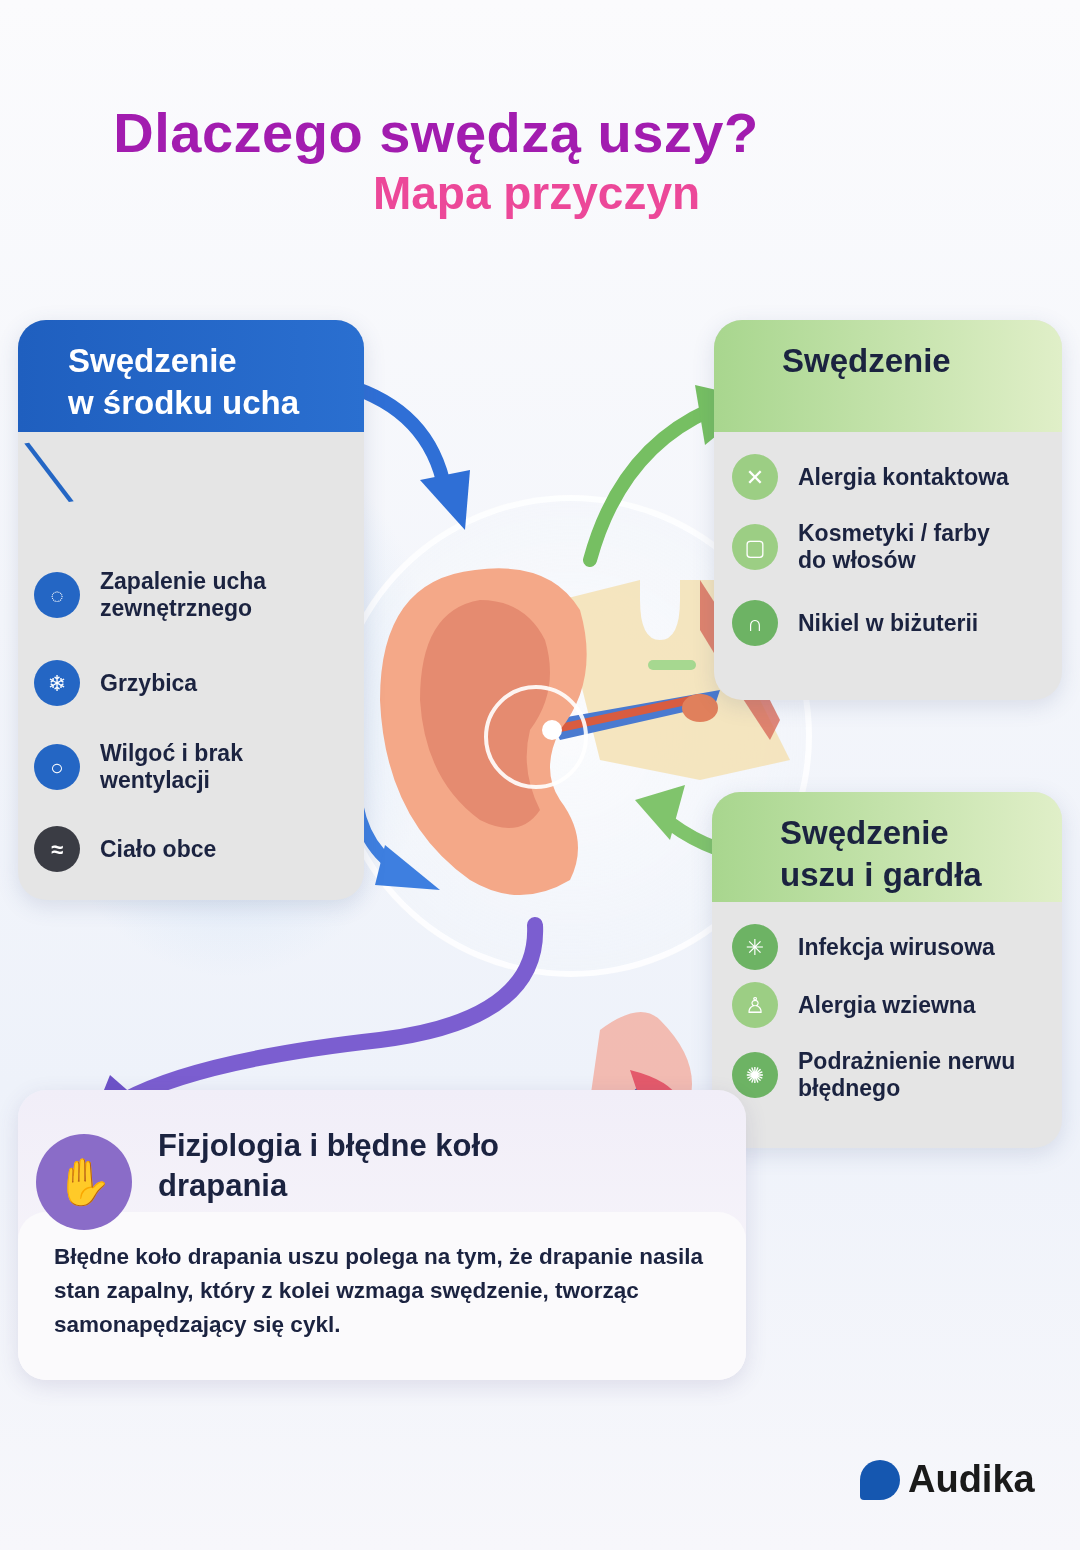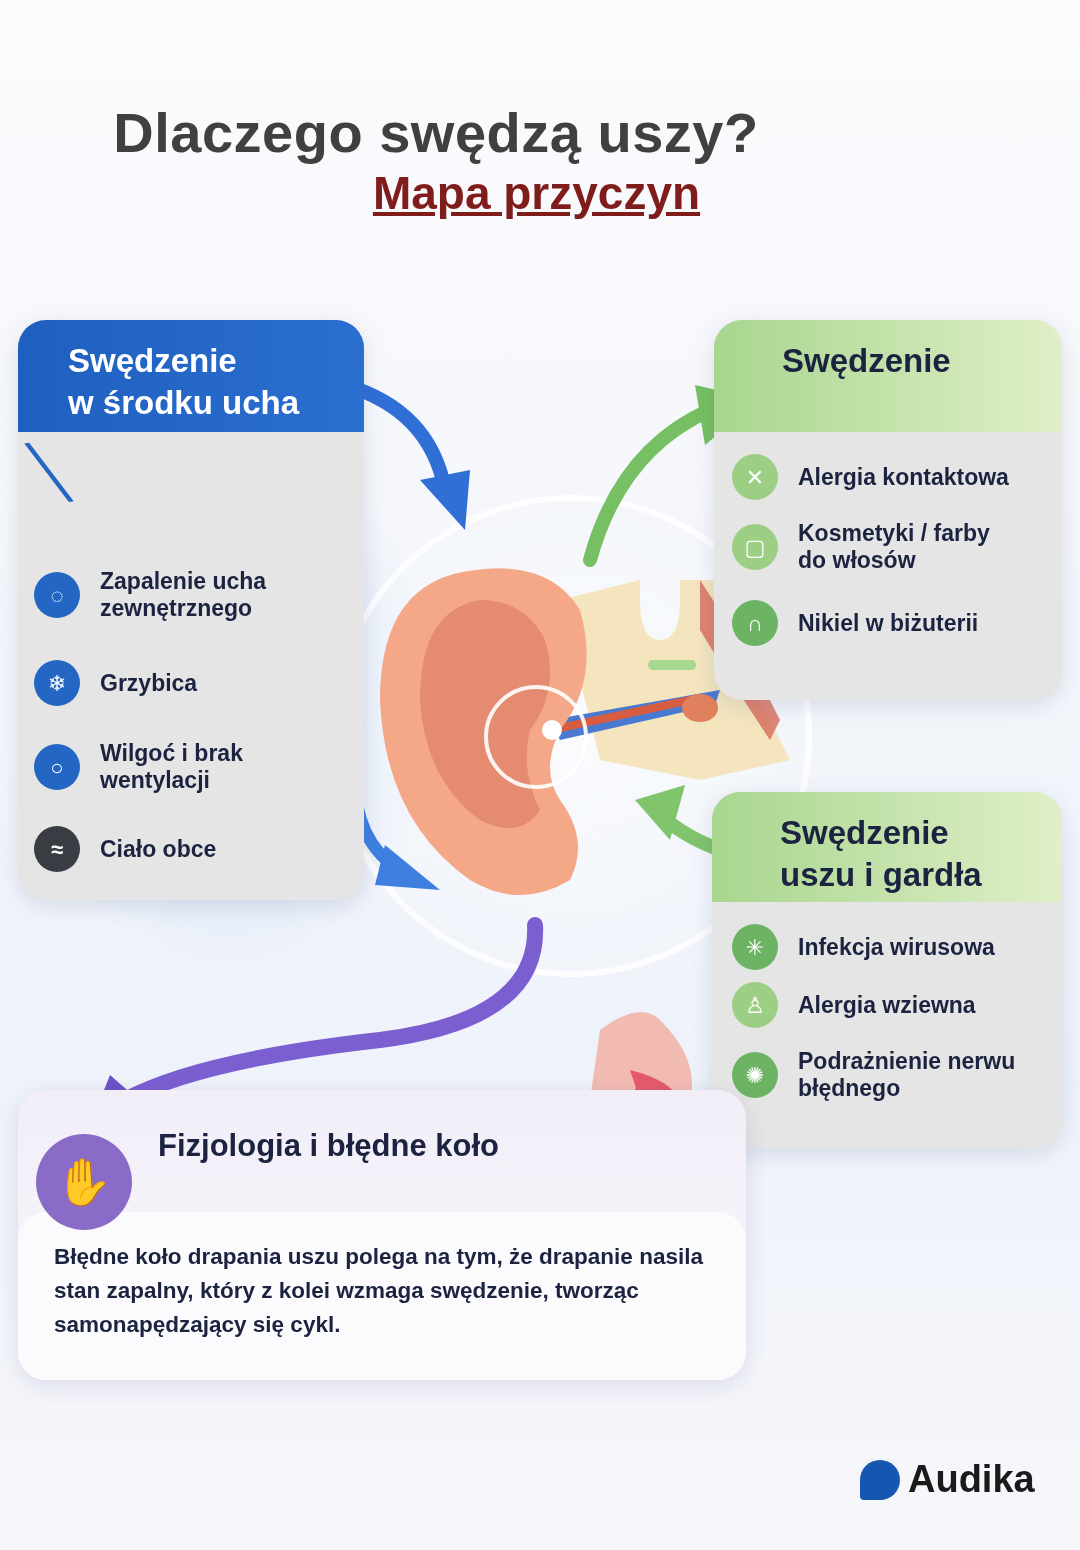--- a/index.html
+++ b/index.html
@@ -1,20 +1,20 @@
 <!DOCTYPE html>
 <html><head>
 <meta charset="utf-8">
 <style>
   html,body{margin:0;padding:0;}
   body{width:1080px;height:1550px;position:relative;overflow:hidden;
     background:linear-gradient(180deg,#fbfbfd 0%,#f4f6fb 40%,#eef2fa 70%,#f7f7fb 100%);
     font-family:"Liberation Sans","DejaVu Sans",sans-serif;color:#1b2340;}
-  .title{position:absolute;top:100px;left:0;width:872px;text-align:center;font-size:56px;font-weight:bold;color:#404040;letter-spacing:0.5px;}
-  .subtitle{position:absolute;top:166px;left:0;width:1073px;text-align:center;font-size:46px;font-weight:bold;color:#7f1d1d;text-decoration:underline;}
+  .title{position:absolute;top:100px;left:0;width:872px;text-align:center;font-size:56px;font-weight:bold;color:#a21caf;letter-spacing:0.5px;}
+  .subtitle{position:absolute;top:166px;left:0;width:1073px;text-align:center;font-size:46px;font-weight:bold;color:#ec4899;}
   .bgglow{position:absolute;left:20px;top:420px;width:420px;height:560px;border-radius:50%;
     background:radial-gradient(ellipse at center,rgba(170,205,240,0.55),rgba(170,205,240,0) 70%);}
   .card{position:absolute;background:#e5e5e5;border-radius:28px;box-shadow:0 6px 22px rgba(60,80,130,0.15);overflow:hidden;}
   .card-head{padding:20px 30px 10px 50px;font-size:33px;font-weight:bold;line-height:42px;}
   .head-blue{background:linear-gradient(90deg,#1f5fbf,#2a6fd0);color:#fff;}
   .head-green{background:linear-gradient(90deg,#a8d68e,#e0efc8);color:#1b2340;padding-left:68px;}
   .item{position:absolute;display:flex;align-items:center;font-size:23px;font-weight:bold;line-height:27px;color:#1b2340;}
   .ico{width:46px;height:46px;border-radius:50%;flex:0 0 46px;display:flex;align-items:center;justify-content:center;color:#fff;font-size:22px;margin-right:20px;}
   .ico-blue{background:#2466c4;}
   .ico-dark{background:#3a3c44;}
@@ -148,20 +148,21 @@
         <div>błędnego</div>
       </div>
   </div>
 </div>
 
 <div class="bottom-card">
   <div class="bottom-inner"></div>
   <div class="hand-ico">✋</div>
   <div class="bottom-title">
     <div>Fizjologia i błędne koło</div>
+    <div>drapania</div>
   </div>
   <div class="bottom-text">Błędne koło drapania uszu polega na tym, że drapanie nasila stan zapalny, który z kolei wzmaga swędzenie, tworząc samonapędzający się cykl.</div>
 </div>
 
 <div class="logo">
   <div class="logo-mark"></div>
   <div class="logo-text">Audika</div>
 </div>
 
 </body></html>

